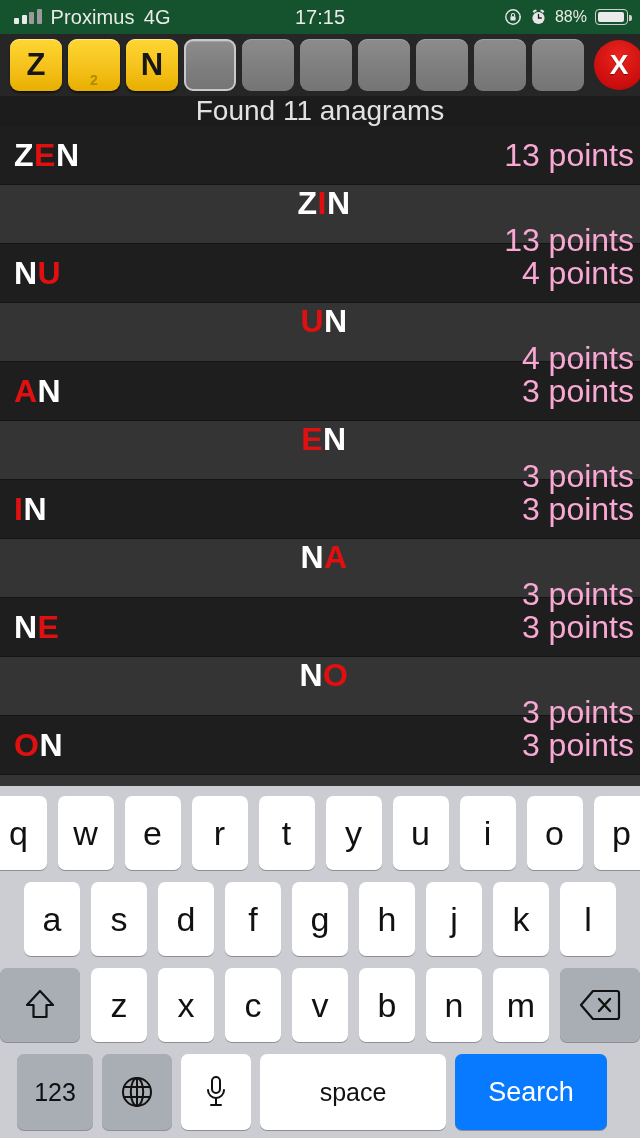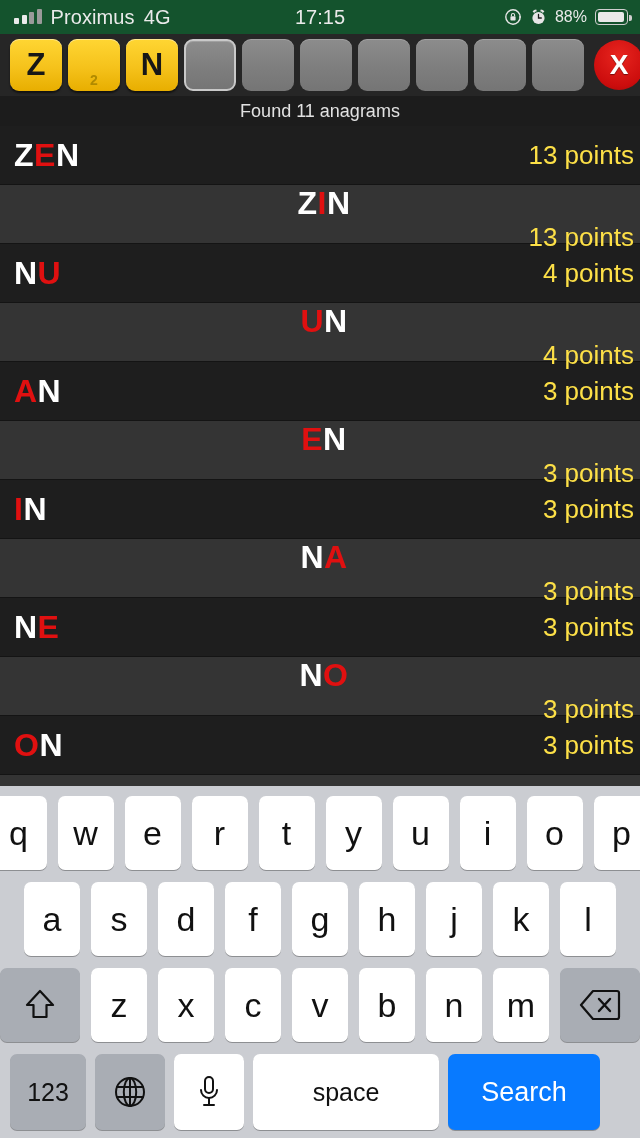--- a/index.html
+++ b/index.html
@@ -67,37 +67,37 @@
     display: flex; align-items: center; justify-content: center;
     margin-left: 4px;
     text-shadow: 0 1px 1px rgba(0,0,0,.45);
   }
 
   
   .foundbar {
     position: absolute; top: 96px; left: 0; width: 640px; height: 30px;
     background: #1c1c1c; color: #e2e2e2;
     display: flex; align-items: center; justify-content: center;
-    font-size: 18px;
+    font-size: 28px;
   }
 
   
   .list {
     position: absolute; top: 126px; left: 0; width: 640px; height: 660px;
     overflow: hidden; background: #1e1e1e;
   }
   .row {
     height: 59px; display: flex; align-items: center;
     padding: 0 6px 0 14px; border-bottom: 1px solid #141414;
   }
   .row.odd { background: #1e1e1e; }
   .row.even { background: #343434; flex-direction: column; }
   .word { font-size: 32px; font-weight: bold; color: #ffffff; letter-spacing: 0.5px; }
   .word .wild { color: #e01010; }
-  .pts { margin-left: auto; font-size: 26px; color: #fde047; }
+  .pts { margin-left: auto; font-size: 32px; color: #f9a8d4; }
 
   
   .keyboard {
     position: absolute; top: 786px; left: 0; width: 640px; height: 352px;
     background: #cbcdd2;
     padding-top: 10px;
     display: flex; flex-direction: column; gap: 12px;
   }
   .krow { display: flex; justify-content: center; align-items: center; gap: 11px; height: 74px; }
   .krow.r2 { padding: 0 31px; }
@@ -108,21 +108,21 @@
     font-size: 34px; color: #111; width: 56px; height: 74px; flex: none;
   }
   .key.gray { background: #a9adb4; }
   .key.mod { width: 80px; }
   .key.wide { width: 186px; font-size: 25px; }
   .key.num { width: 76px; font-size: 25px; }
   .key.globe, .key.mic { width: 70px; }
   .key.search {
     background: #087aff; color: #fff; width: 152px; font-size: 27px;
   }
-  .krow.r4 { gap: 9px; padding: 0 10px; height: 76px; justify-content: flex-start; }
+  .krow.r4 { gap: 9px; padding: 0 10px; height: 76px; justify-content: flex-start; margin-left: 7px; }
   .krow.r4 .key { height: 76px; }
   .krow.r3 { gap: 11px; }
   svg { display: block; }
 </style>
 </head>
 <body>
 
 <div id="app">
 
   <div class="statusbar">

